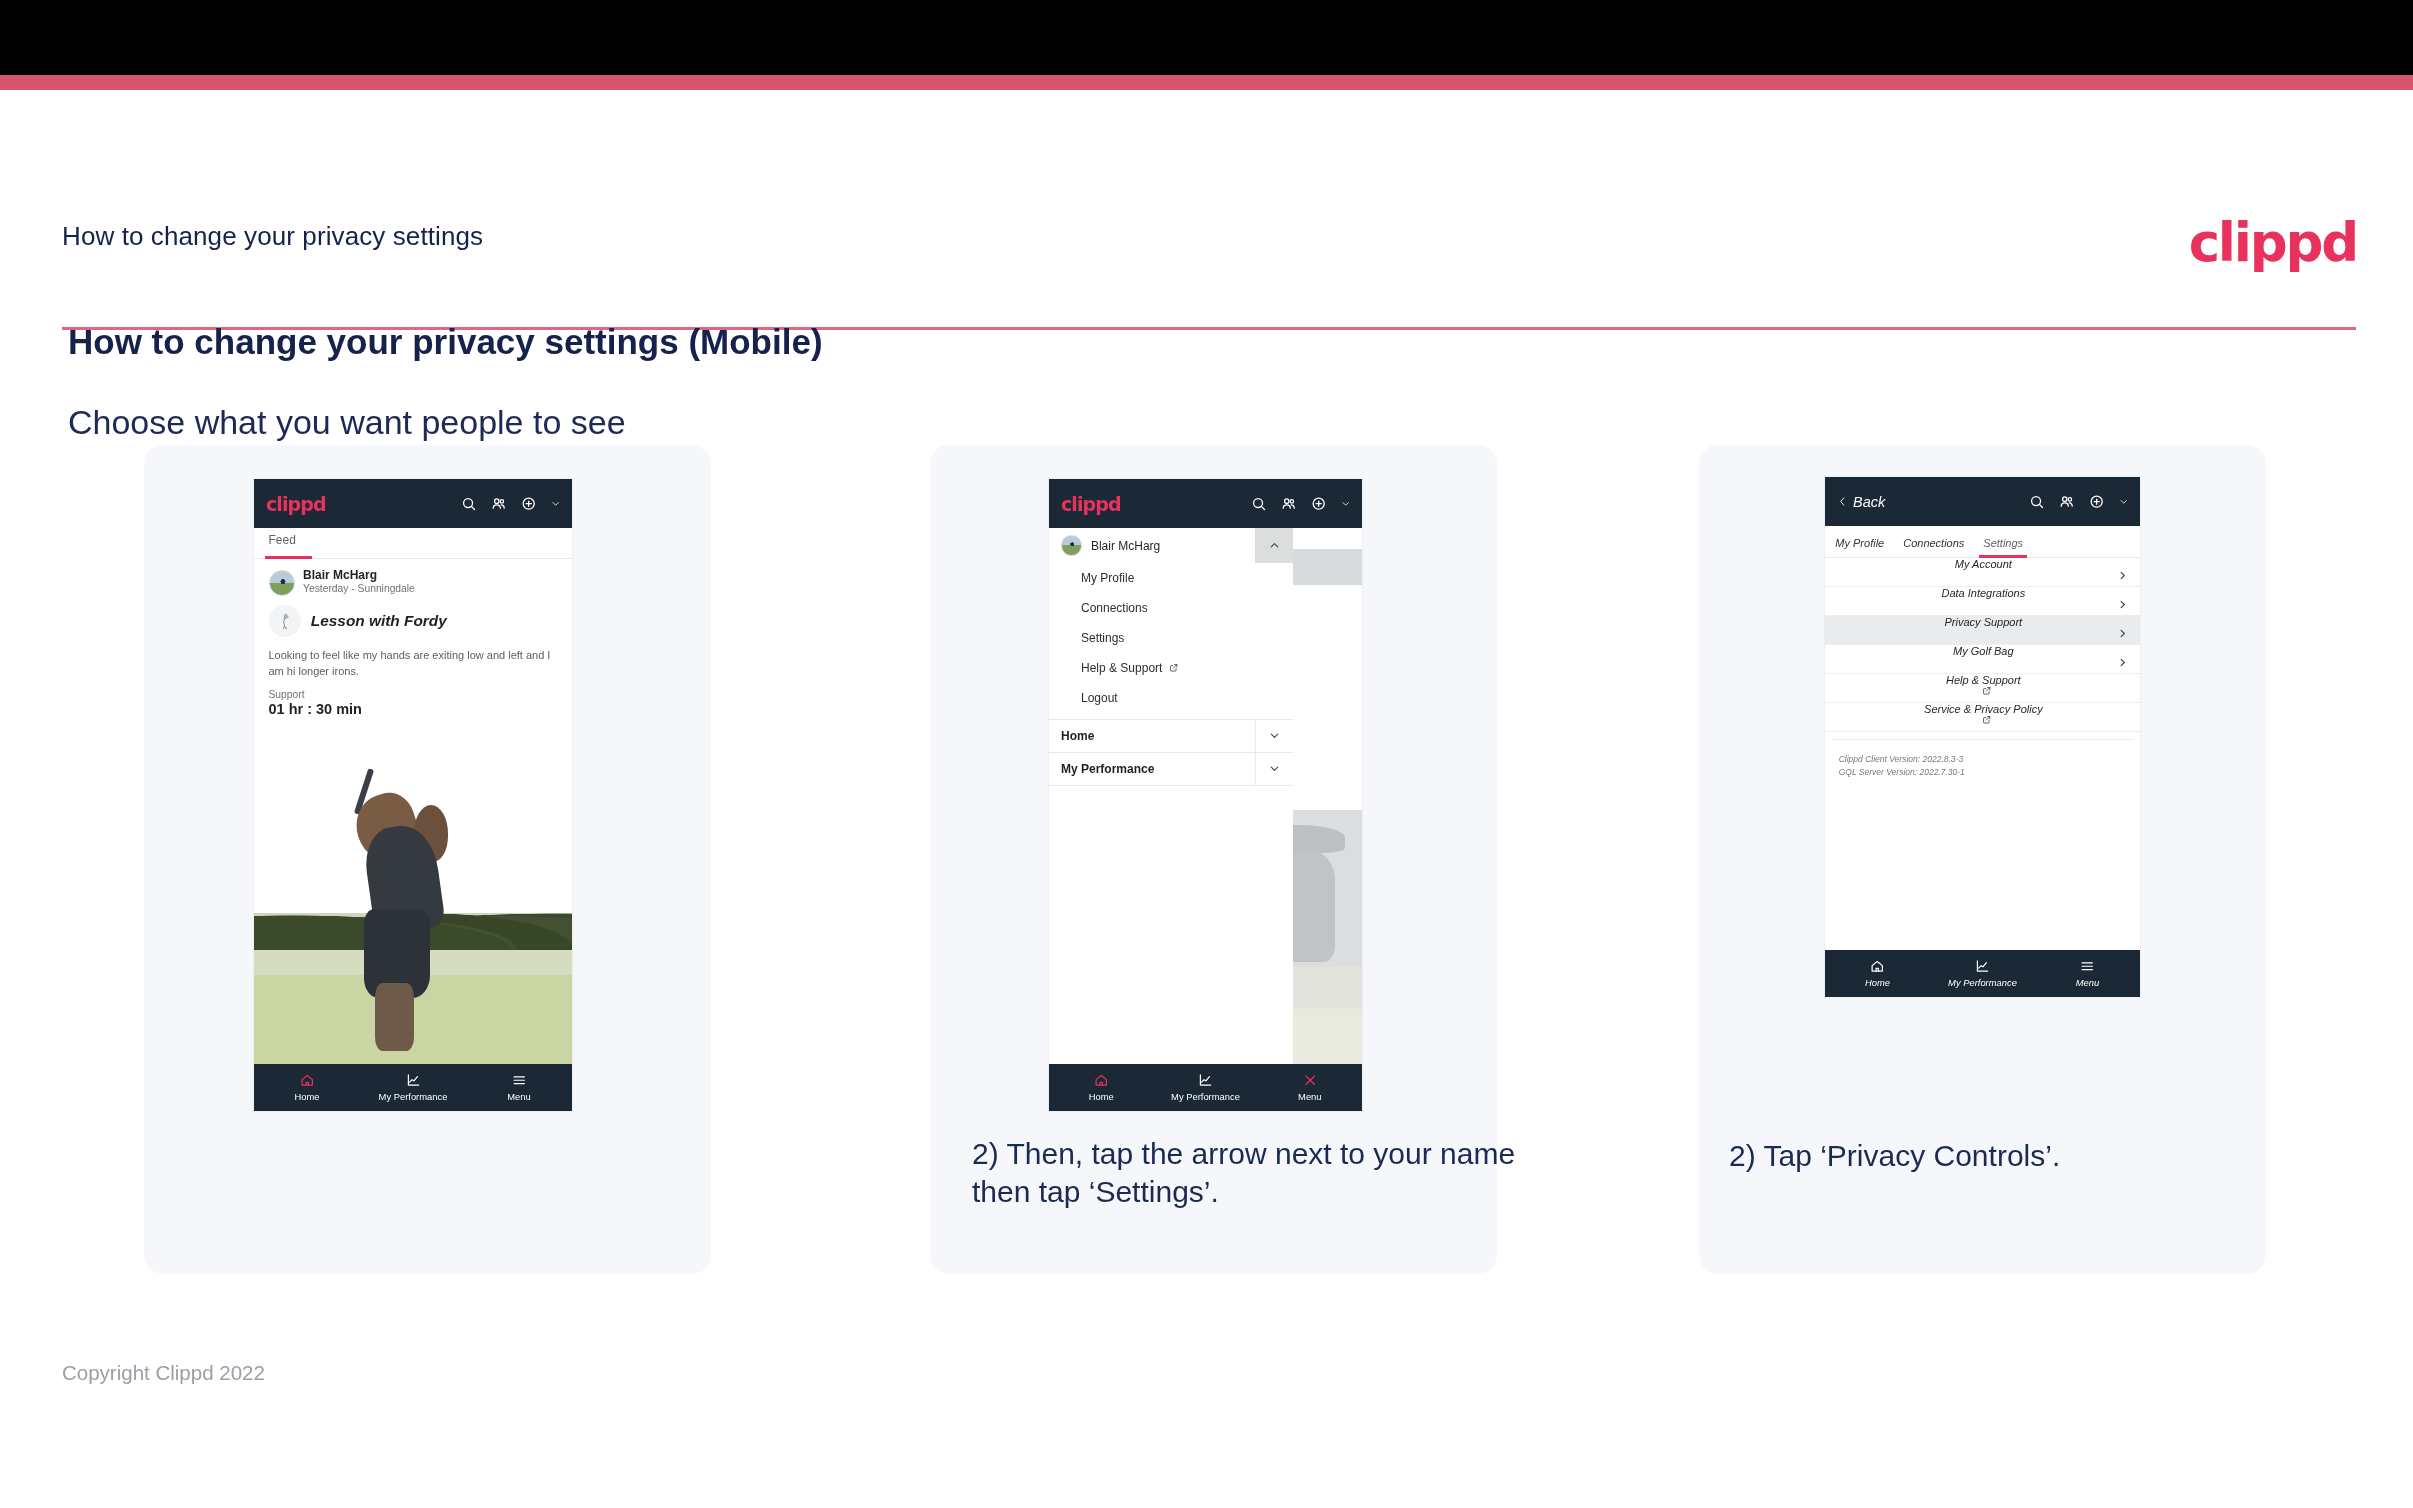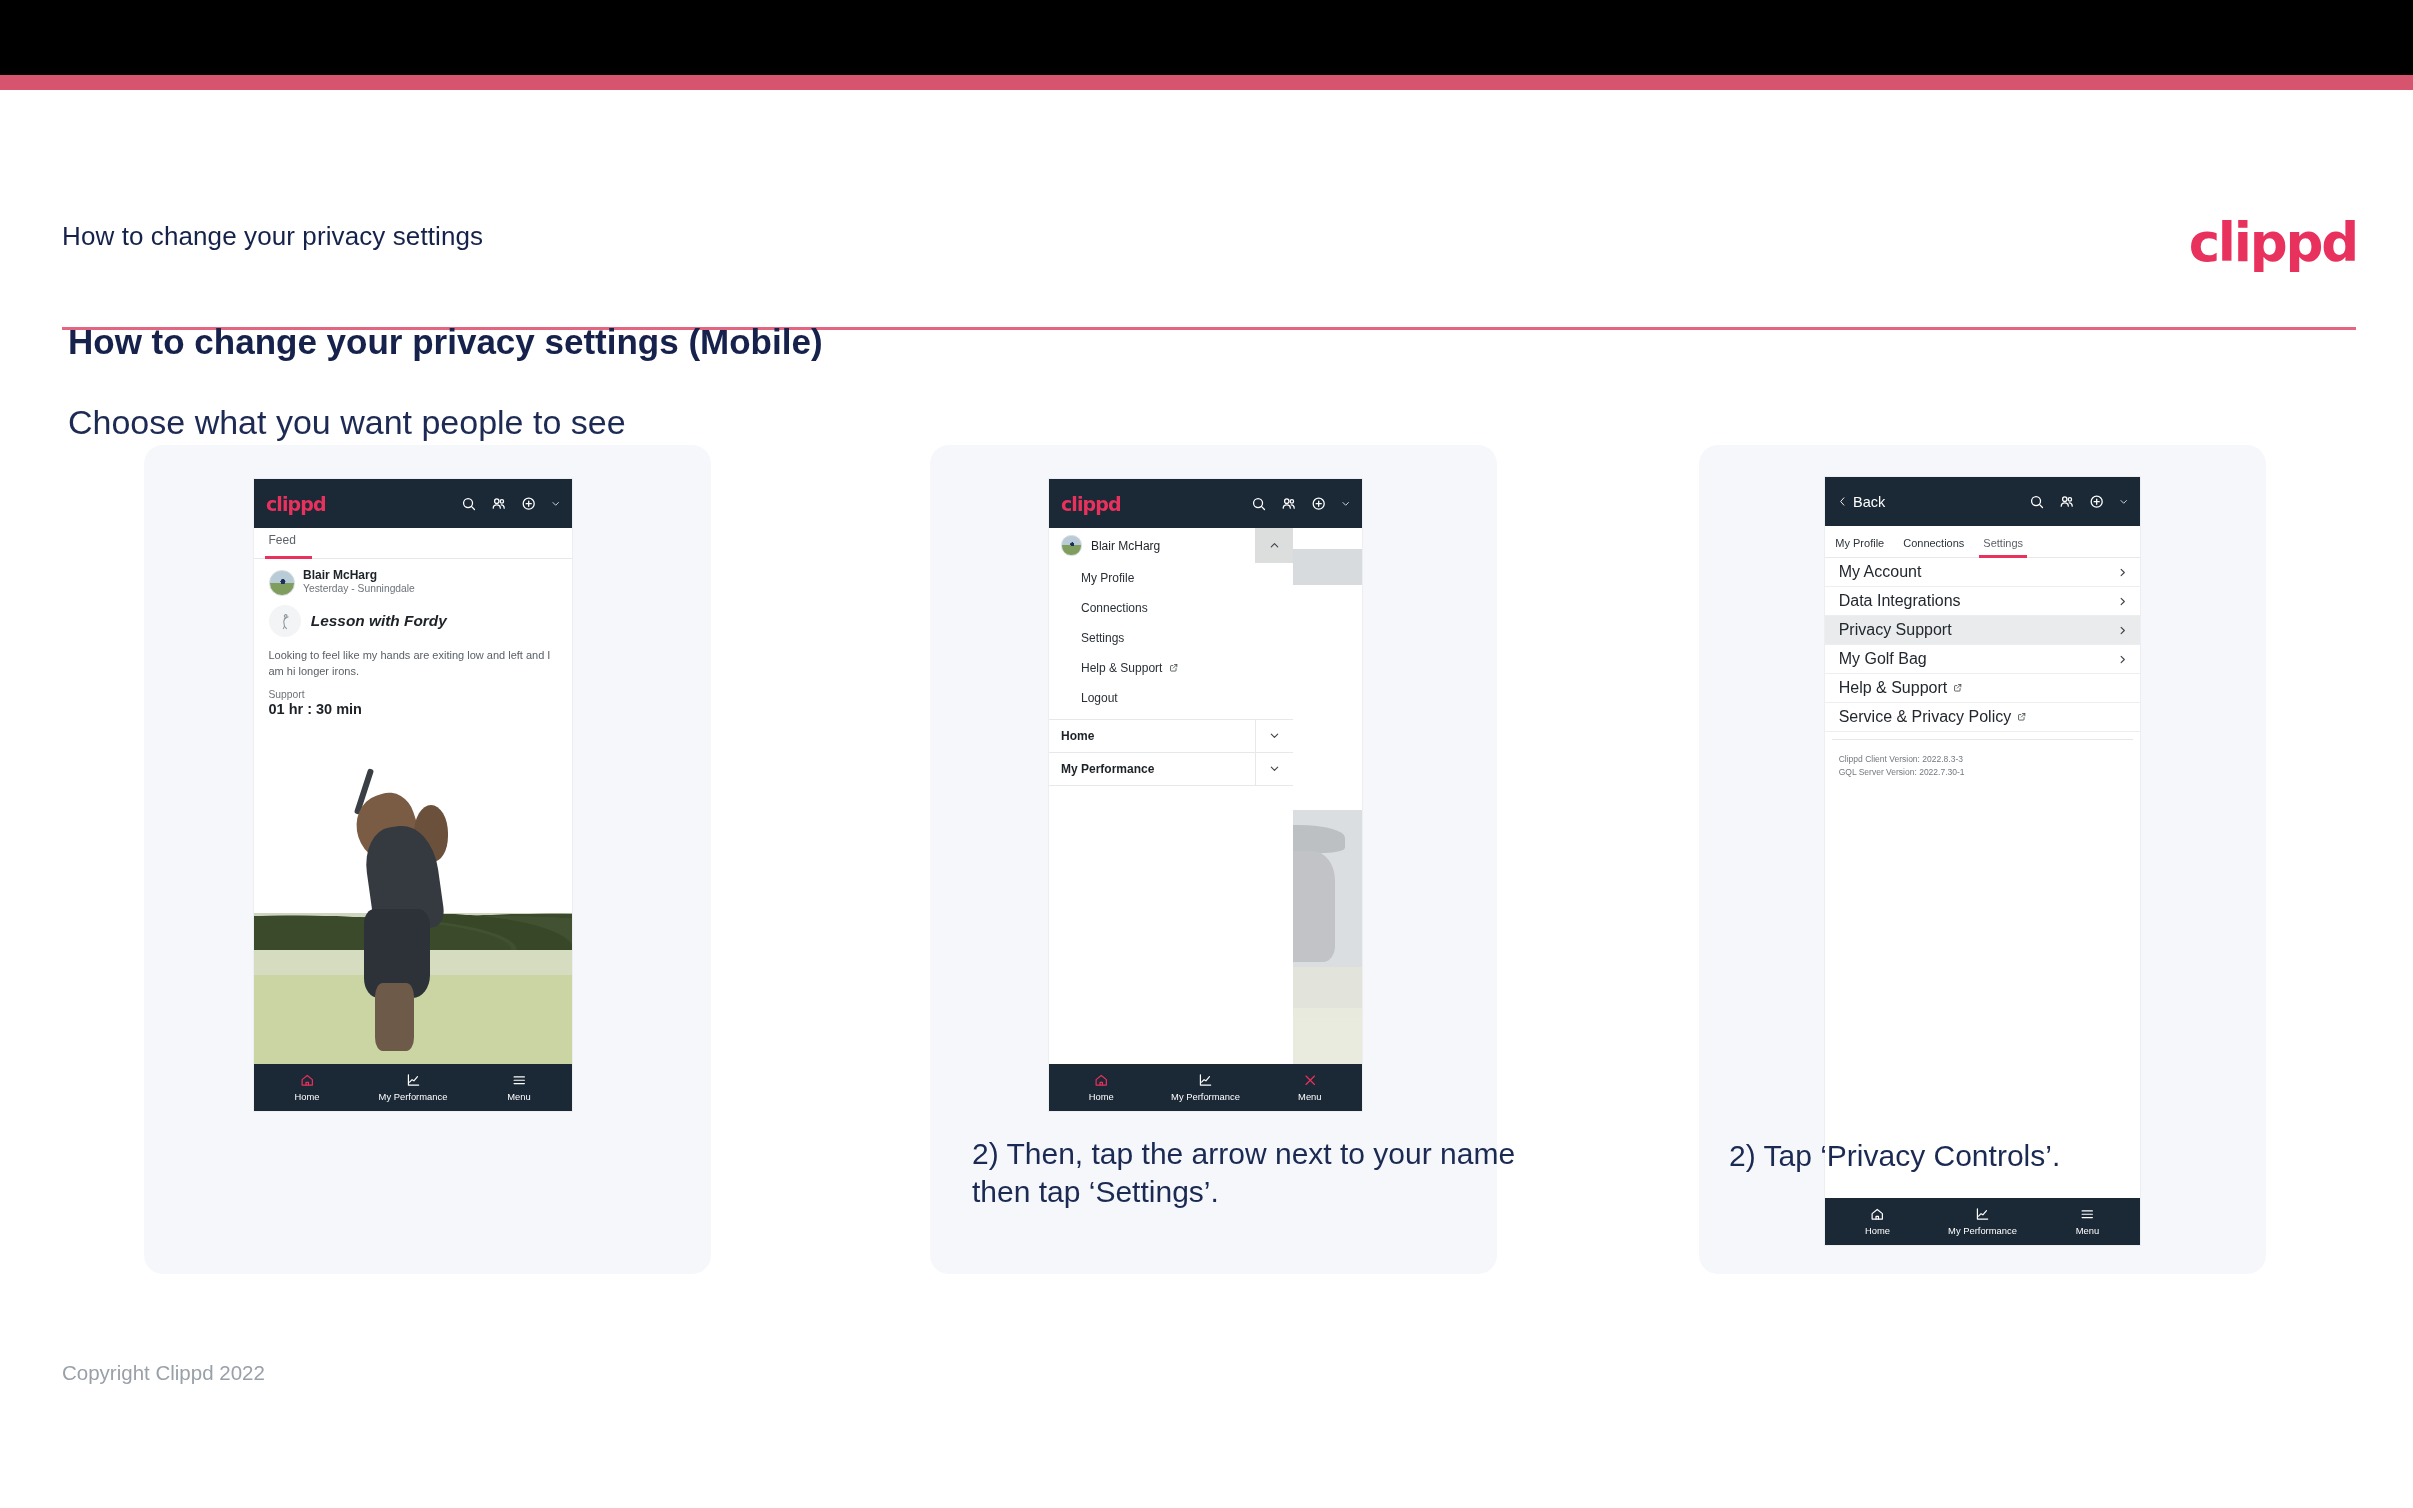--- a/index.html
+++ b/index.html
@@ -59,21 +59,21 @@
   #cap2 { left: 961px; top: 1135px; margin-left: 11px; }
   #cap3 { left: 1729px; top: 1137px; }
 
   
   .phone {
     position: absolute; background: #ffffff; overflow: hidden;
     box-shadow: 0 0 0 0.9px rgba(0,0,0,.04);
   }
   #phone1 { left: 254px; top: 479px; width: 318px; height: 632px; }
   #phone2 { left: 1049px; top: 479px; width: 313px; height: 632px; }
-  #phone3 { left: 1825px; top: 477px; width: 315px; height: 768px; }
+  #phone3 { left: 1825px; top: 477px; width: 315px; height: 520px; font-style: italic; }
 
   .appbar {
     position: relative; height: 49px; background: #1b2836;
     display: flex; align-items: center; padding: 0 12px;
   }
   .appbar .brand {
     font-family: "DejaVu Sans", sans-serif;
     font-size: 19px; font-weight: 700; color: #e8315c; letter-spacing: -0.9px;
   }
   .appbar .back { display: flex; align-items: center; gap: 5.1px; color: #fff; font-size: 14.5px; }
@@ -197,22 +197,22 @@
 
   
   .ptabs { display: flex; align-items: flex-end; height: 32px; border-bottom: 0.9px solid #e6e8ea;
            padding: 0 10.3px; gap: 19px; position: relative; }
   .ptab { font-size: 11px; color: #2d343a; padding-bottom: 7.7px; position: relative; }
   .ptab.active { color: #5c6268; }
   .ptab.active::after { content: ""; position: absolute; left: -4.3px; right: -4.3px; bottom: -0.9px;
                         height: 2.6px; background: #e8315c; }
   .srow {
     position: relative; height: 29px; display: flex; align-items: center;
-    padding: 0 12px 0 13.7px; font-size: 16px; color: #22282e;
-    border-bottom: 0.9px solid #eceef0; background: #ffffff;
+    padding: 0 12px 0 13.7px; font-size: 11px; color: #22282e;
+    border-bottom: 0.9px solid #eceef0; background: #ffffff; flex-direction: column;
   }
   .srow.hl { background: #e9ebed; }
   .srow .chev { margin-left: auto; display: flex; align-items: center; }
   .srow .ext { margin-left: 6px; display: flex; align-items: center; }
   .ver { padding: 13.7px 13.7px 0 13.7px; font-size: 8.5px; color: #73797f; line-height: 1.5; }
   .ver-rule { height: 0.9px; background: #e6e8ea; margin: 6.8px 6.8px 0 6.8px; }
 
   .chev-svg path { stroke: #3c4249; stroke-width: 2.4; fill: none; stroke-linecap: round; stroke-linejoin: round; }
   .ext-svg path, .ext-svg polyline { stroke: #1d2227; stroke-width: 1.8; fill: none;
                                      stroke-linecap: round; stroke-linejoin: round; }

